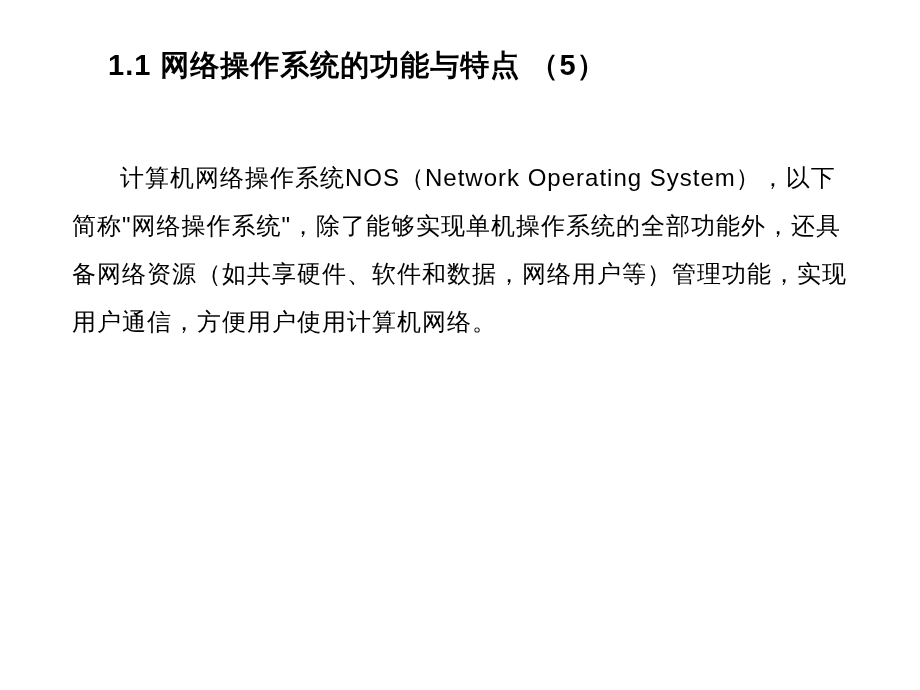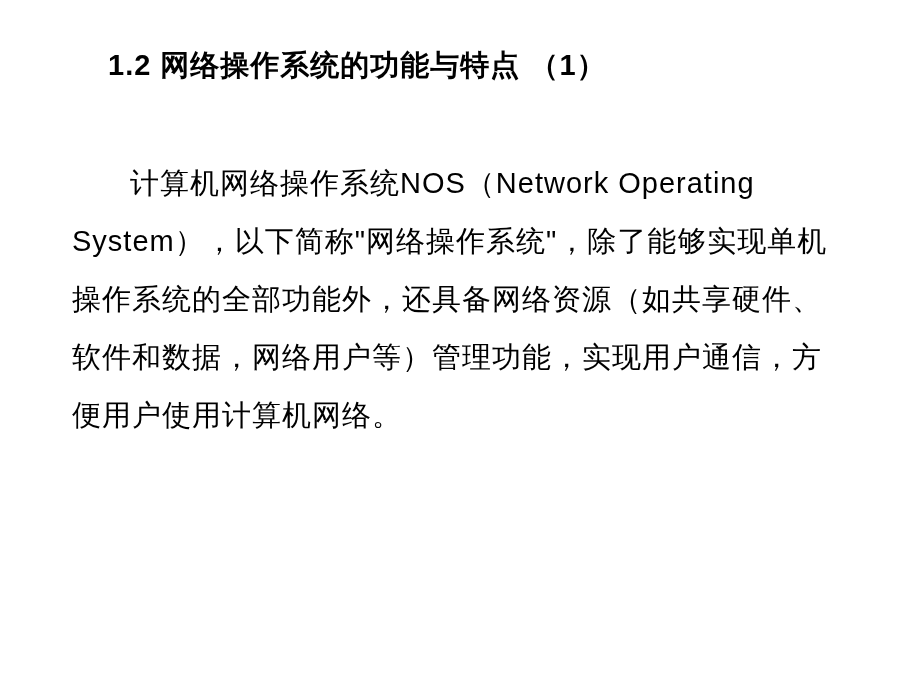--- a/index.html
+++ b/index.html
@@ -21,31 +21,31 @@
     }
     .heading {
       font-size: 29px;
       font-weight: bold;
       color: #000000;
       margin-bottom: 68px;
       padding-left: 36px;
       letter-spacing: 1px;
     }
     .body-text {
-      font-size: 29px;
+      font-size: 24px;
       color: #000000;
       line-height: 2.0;
       text-align: left;
       font-weight: normal;
       letter-spacing: 1px;
     }
     .indent {
       display: inline-block;
       width: 2em;
     }
   </style>
 </head>
 <body>
 
 <div class="slide">
-  <h1 class="heading">1.2 网络操作系统的功能与特点 （1）</h1>
+  <h1 class="heading">1.1 网络操作系统的功能与特点 （5）</h1>
   <p class="body-text"><span class="indent"></span><span>计算机网络操作系统NOS（Network Operating System），以下简称"网络操作系统"，除了能够实现单机操作系统的全部功能外，还具备网络资源（如共享硬件、软件和数据，网络用户等）管理功能，实现用户通信，方便用户使用计算机网络。</span></p>
 </div>
 
 </body></html>

